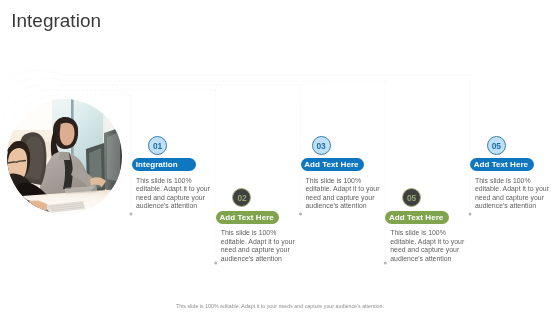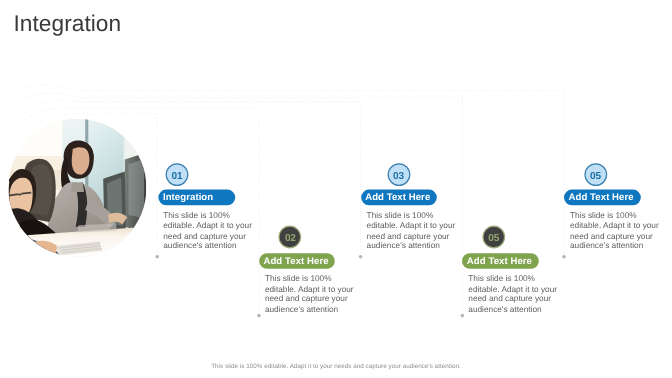--- a/index.html
+++ b/index.html
@@ -141,33 +141,33 @@
         <path d="M43 107.5 L76 104"></path>
           <path d="M44 109.5 L77 106"></path>
           <path d="M45 111.5 L78 108"></path>
       </g>
       <rect x="58" y="88" width="32" height="6" rx="1" fill="#cac5be" opacity="0.6" transform="rotate(-3 74 91)"></rect>
       <path d="M0 110 L16 108 L17 115 L0 115 Z" fill="#fbf7f0" opacity="0.55"></path>
     </svg>
   </div>
 
   <div class="card blue" style="left:131px;top:0;">
-    <div class="numcircle" style="left:7px;top:136.3px;">01</div>
+    <div class="numcircle" style="left:17px;top:136.3px;">01</div>
     <div class="pill" style="left:1px;top:158px;">Integration</div>
     <div class="body" style="left:5px;top:176.6px;">This slide is 100% editable. Adapt it to your need and capture your audience's attention</div>
   </div>
 
   <div class="card green" style="left:215.75px;top:0;">
     <div class="numcircle" style="left:16.7px;top:188.2px;">02</div>
     <div class="pill" style="left:0px;top:210.7px;">Add Text Here</div>
     <div class="body" style="left:5px;top:229.3px;">This slide is 100% editable. Adapt it to your need and capture your audience's attention</div>
   </div>
 
   <div class="card blue" style="left:300.5px;top:0;">
-    <div class="numcircle" style="left:22px;top:136.3px;">03</div>
+    <div class="numcircle" style="left:11px;top:136.3px;">03</div>
     <div class="pill" style="left:0px;top:158px;">Add Text Here</div>
     <div class="body" style="left:5px;top:176.6px;">This slide is 100% editable. Adapt it to your need and capture your audience's attention</div>
   </div>
 
   <div class="card green" style="left:385.25px;top:0;">
     <div class="numcircle" style="left:16.7px;top:188.2px;">05</div>
     <div class="pill" style="left:0px;top:210.7px;">Add Text Here</div>
     <div class="body" style="left:5px;top:229.3px;">This slide is 100% editable. Adapt it to your need and capture your audience's attention</div>
   </div>
 

